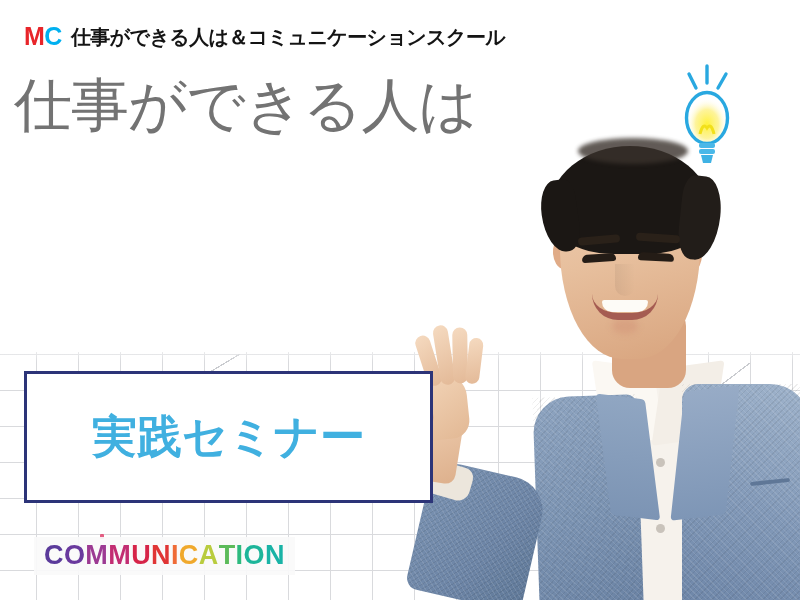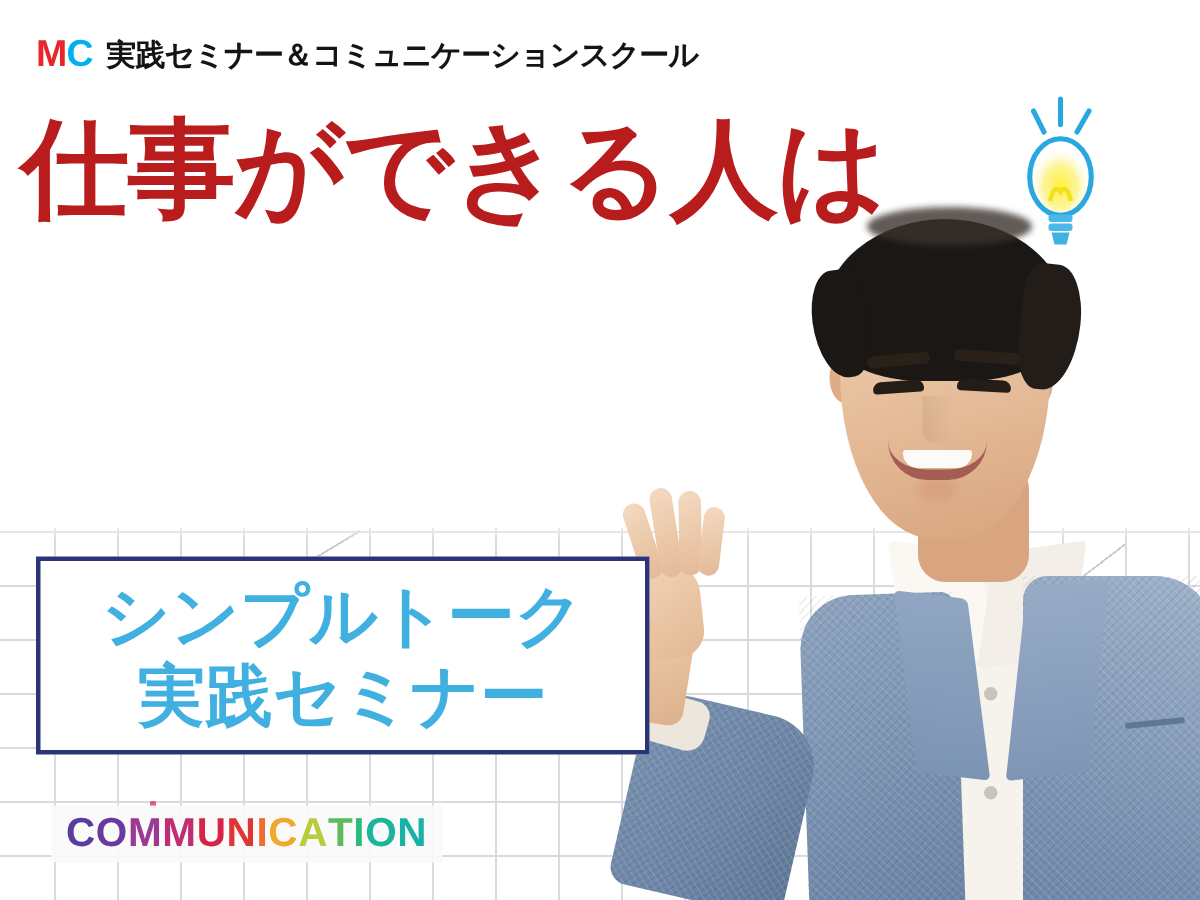--- a/index.html
+++ b/index.html
@@ -49,21 +49,21 @@
   .logo-m{ font-size:25px; font-weight:bold; color:#e8252a; letter-spacing:-0.5px; line-height:1; }
   .logo-c{ font-size:25px; font-weight:bold; color:#00b0f0; letter-spacing:-0.5px; line-height:1; }
   .logo-text{
     font-size:20px; font-weight:bold; color:#141414;
     margin-left:9px; letter-spacing:-0.6px; line-height:1;
   }
 
   
   .headline1{
     position:absolute; left:14px; top:76px;
-    font-size:72px; font-weight:bold; color:#b91c1c;
+    font-size:58px; font-weight:normal; color:#737373;
     letter-spacing:-1px; line-height:1; white-space:nowrap;
     font-family:"DejaVu Sans","Liberation Sans",sans-serif;
   }
   .headline2{
     position:absolute; left:14px; top:186px;
     font-size:118px; font-weight:bold; color:#352f85;
     letter-spacing:-2px; line-height:1; white-space:nowrap;
     font-family:"DejaVu Sans","Liberation Sans",sans-serif;
   }
 
@@ -274,21 +274,21 @@
 <div id="stage">
 
   <div class="grid-bg"></div>
   <div class="grid-diag"></div>
   <div class="grid-diag2"></div>
   <div class="grid-fade-top"></div>
 
   <div class="logo">
     <span class="logo-m">M</span>
     <span class="logo-c">C</span>
-    <span class="logo-text">実践セミナー＆コミュニケーションスクール</span>
+    <span class="logo-text">仕事ができる人は＆コミュニケーションスクール</span>
   </div>
 
   <div class="headline1">仕事ができる人は</div>
 
   <svg class="bulb" viewBox="0 0 90 110">
     <g stroke="#29a8e0" stroke-width="3.4" stroke-linecap="round" fill="none">
       <line x1="27" y1="14" x2="34" y2="28"></line>
       <line x1="45" y1="6" x2="45" y2="23"></line>
       <line x1="64" y1="14" x2="56" y2="28"></line>
     </g>
@@ -350,21 +350,20 @@
     <div class="hand-palm">
       <div class="finger f1"></div>
       <div class="finger f2"></div>
       <div class="finger f3"></div>
       <div class="finger f4"></div>
       <div class="thumb"></div>
     </div>
   </div>
 
   <div class="subbox">
-    <div class="subline">シンプルトーク</div>
     <div class="subline">実践セミナー</div>
   </div>
 
   <div class="comm-dot"></div>
   <div class="commbar" id="commbar">
       <span style="color: rgb(91, 59, 155);">C</span>
       <span style="color: rgb(106, 58, 158);">O</span>
       <span style="color: rgb(156, 58, 147);">M</span>
       <span style="color: rgb(194, 45, 114);">M</span>
       <span style="color: rgb(214, 36, 72);">U</span>

